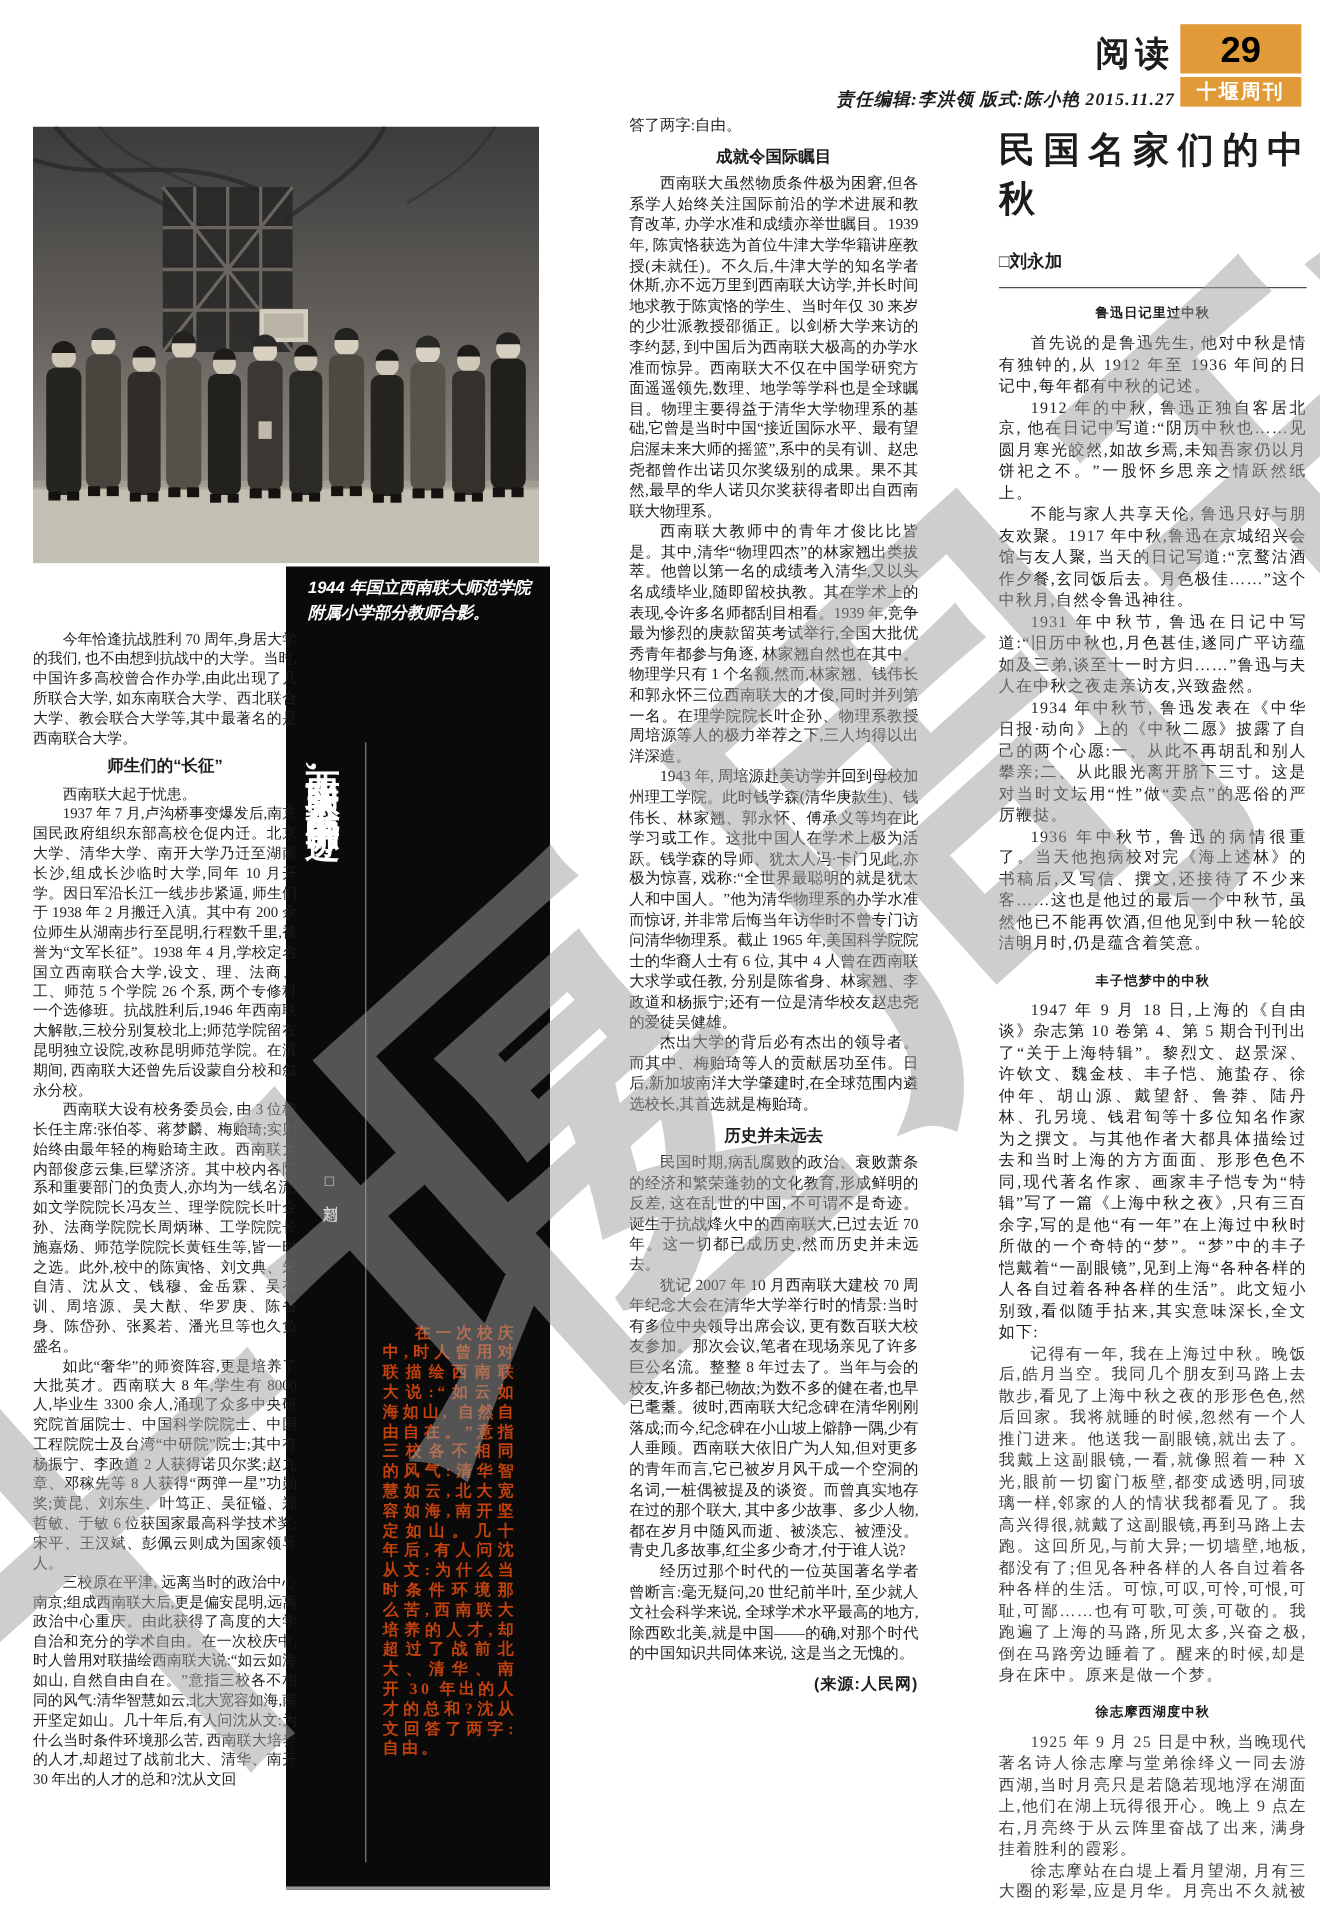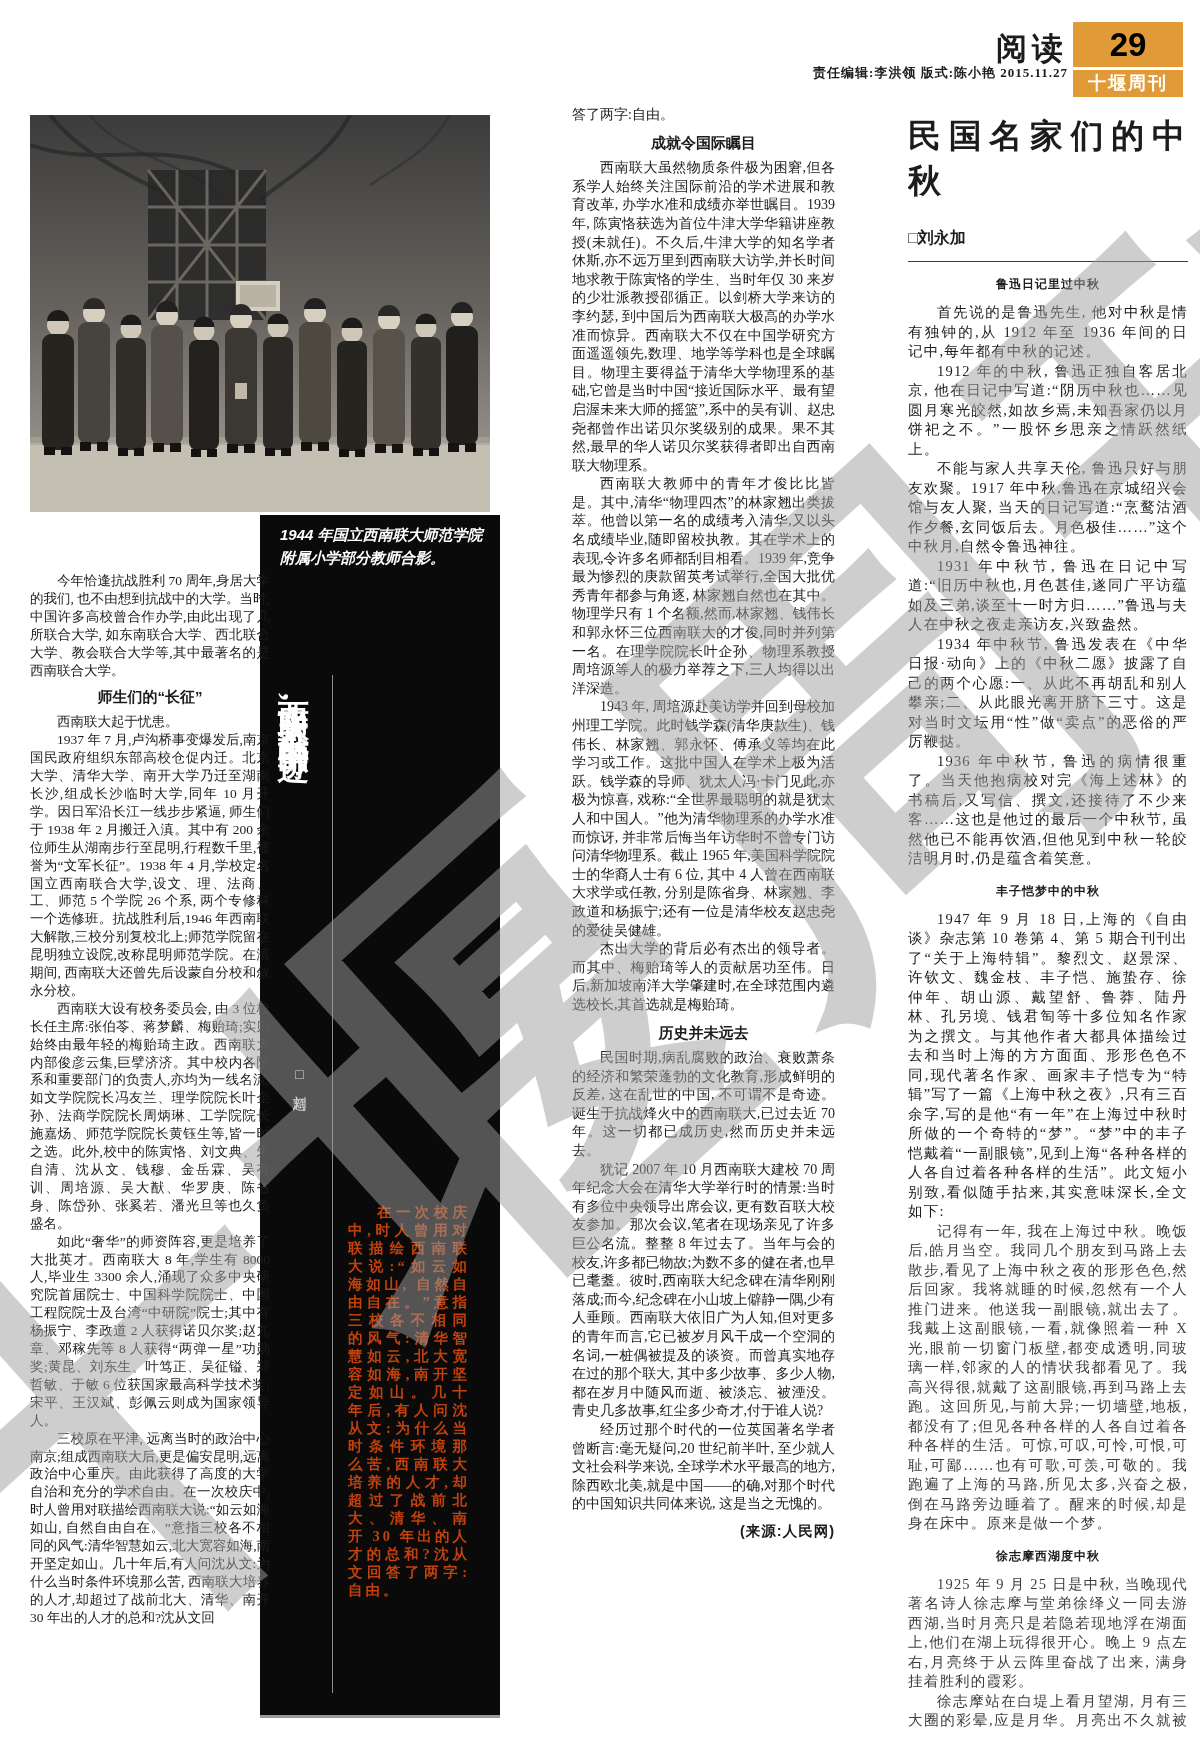--- a/index.html
+++ b/index.html
@@ -7,22 +7,22 @@
     position:relative;width:1200px;height:1741px;margin:0 auto;
     background:#ffffff;overflow:hidden;
     font-family:"Liberation Serif",serif;color:#1c1c1c;
   }
   
   .hdr-section{
     position:absolute;right:132px;top:28px;
     font-size:31px;font-weight:bold;letter-spacing:5px;
   }
   .hdr-edline{
-    position:absolute;right:132px;top:64px;
-    font-size:13px;font-weight:bold;letter-spacing:1px;
+    position:absolute;right:132px;top:80px;
+    font-size:16px;font-weight:bold;font-style:italic;letter-spacing:1px;
   }
   .hdr-badge{position:absolute;right:17px;top:22px;width:110px;}
   .badge-num{
     height:45px;background:#e19a38;color:#000000;text-align:center;
     font-size:33px;line-height:45px;font-weight:bold;
     font-family:"Liberation Sans",sans-serif;
   }
   .badge-gap{height:3px;background:#fff;}
   .badge-name{
     height:27px;background:#e19a38;color:#fff;text-align:center;

